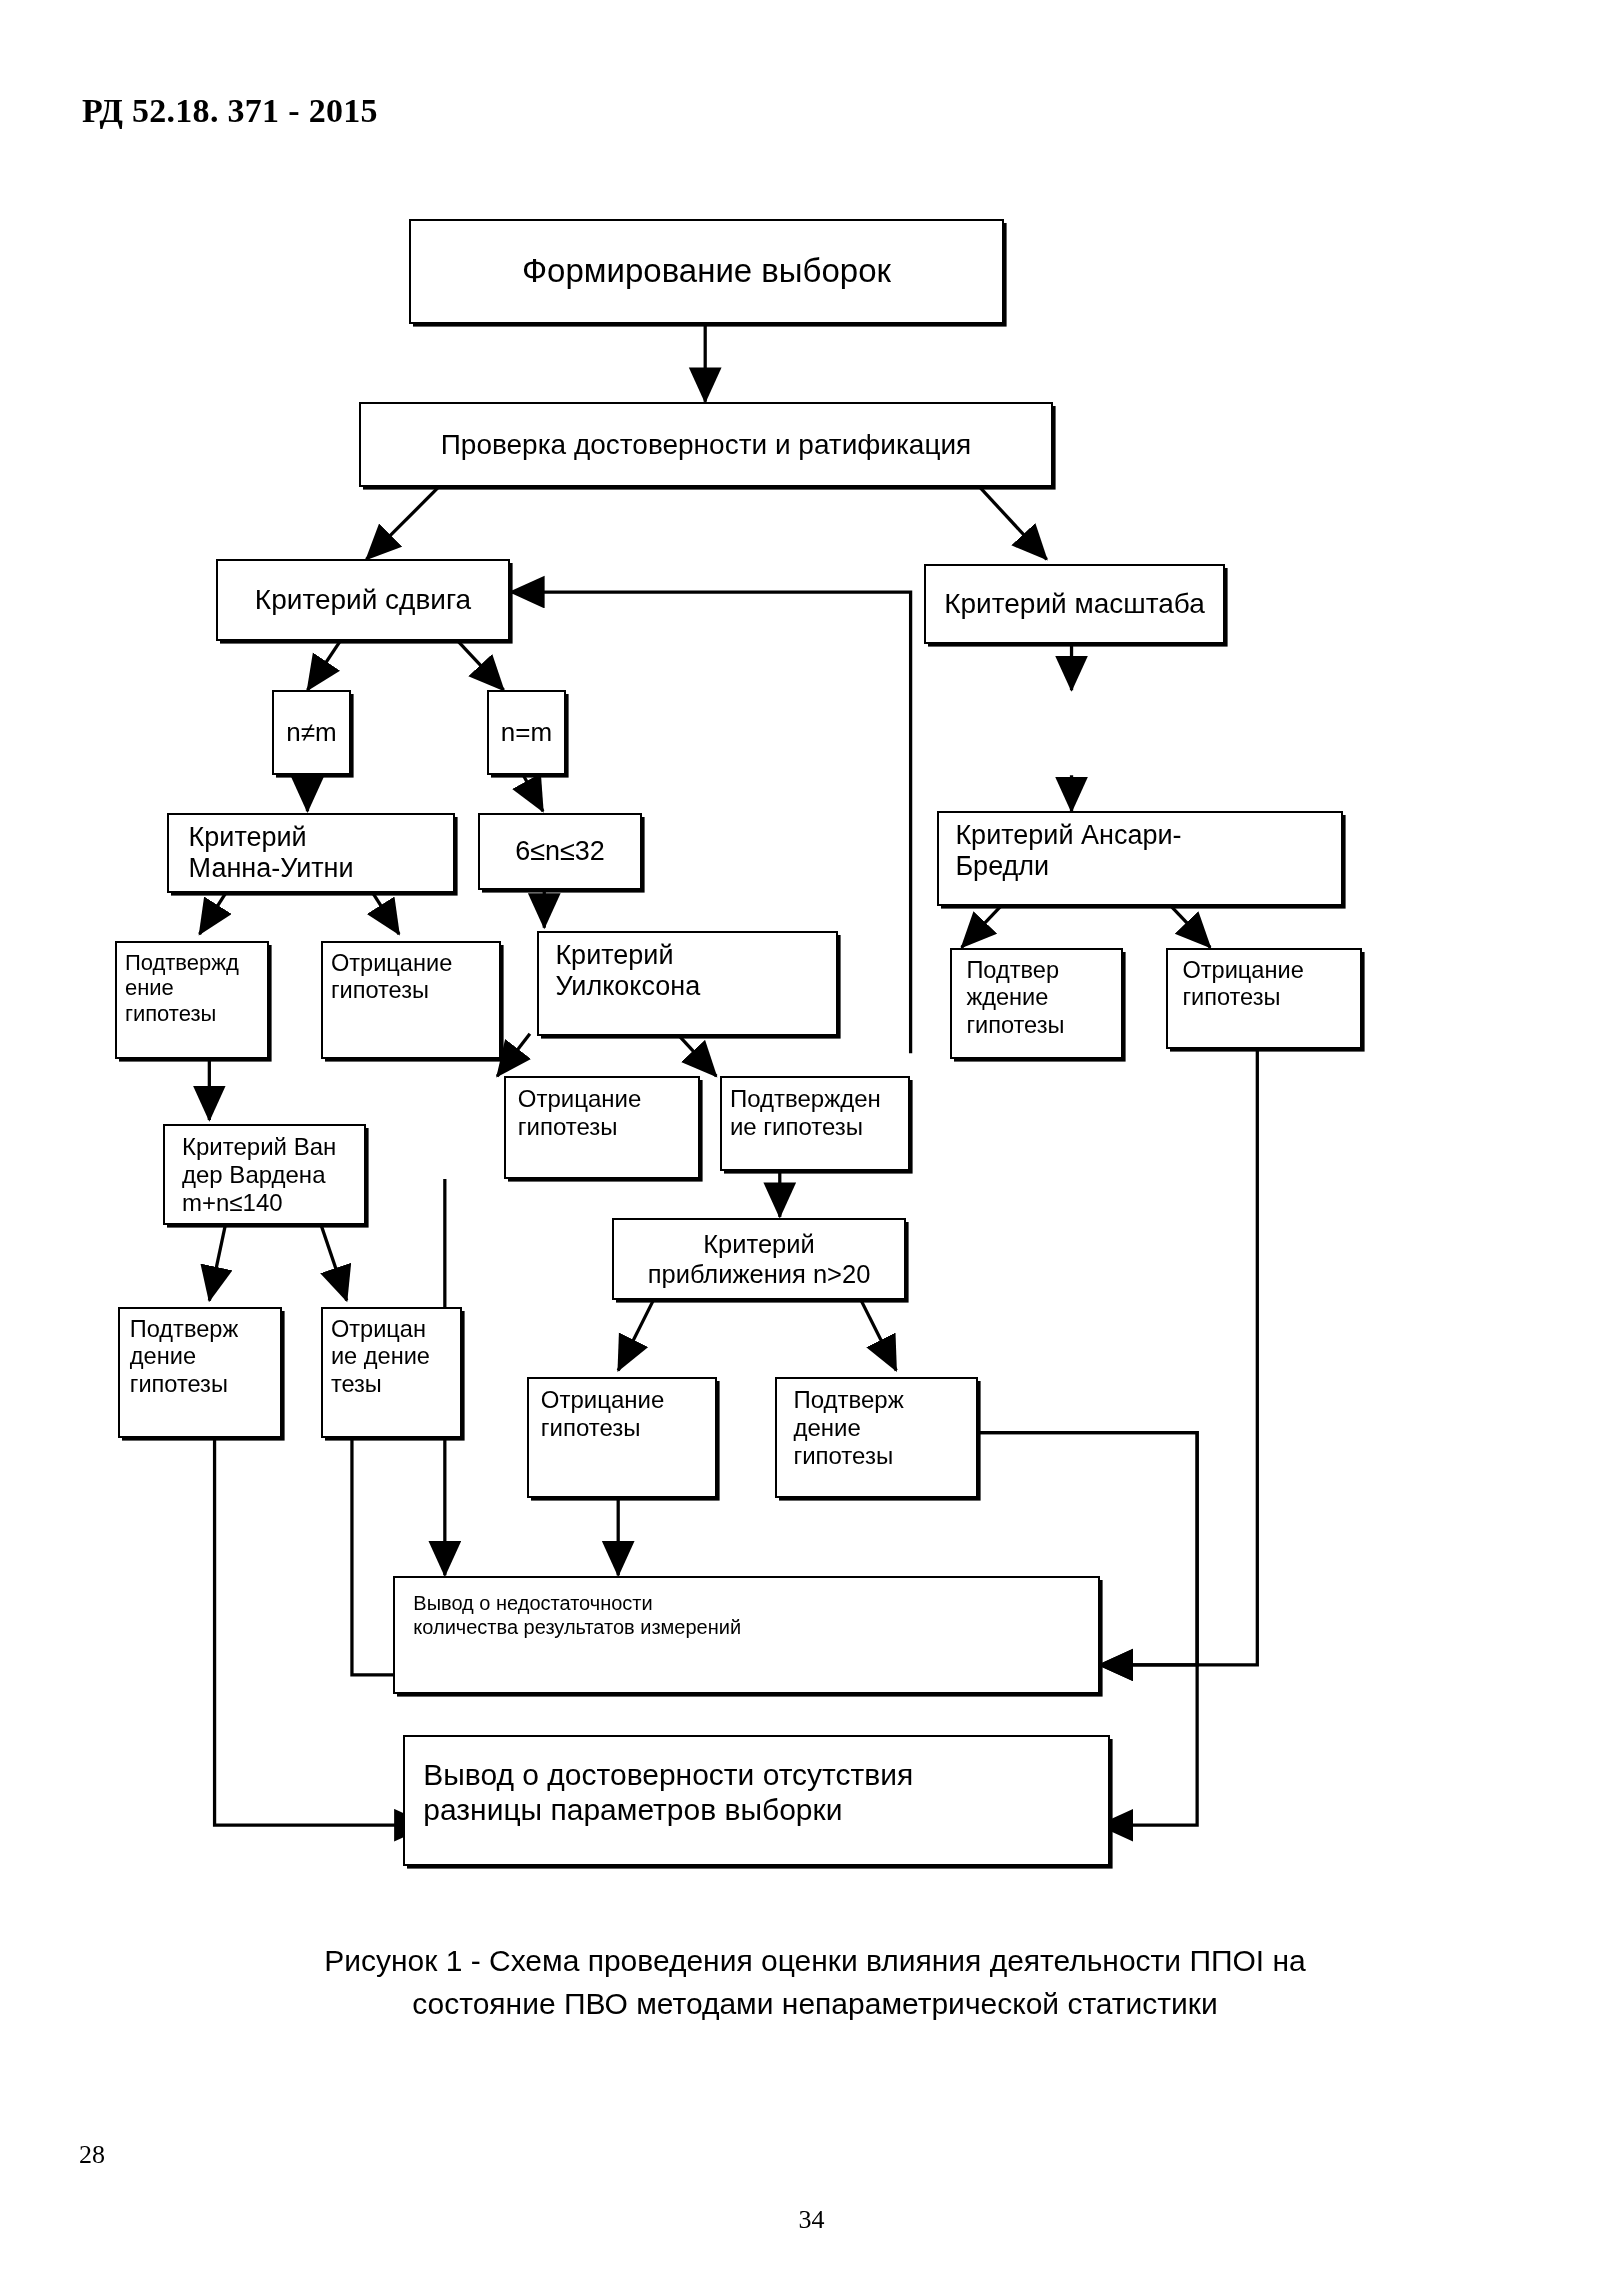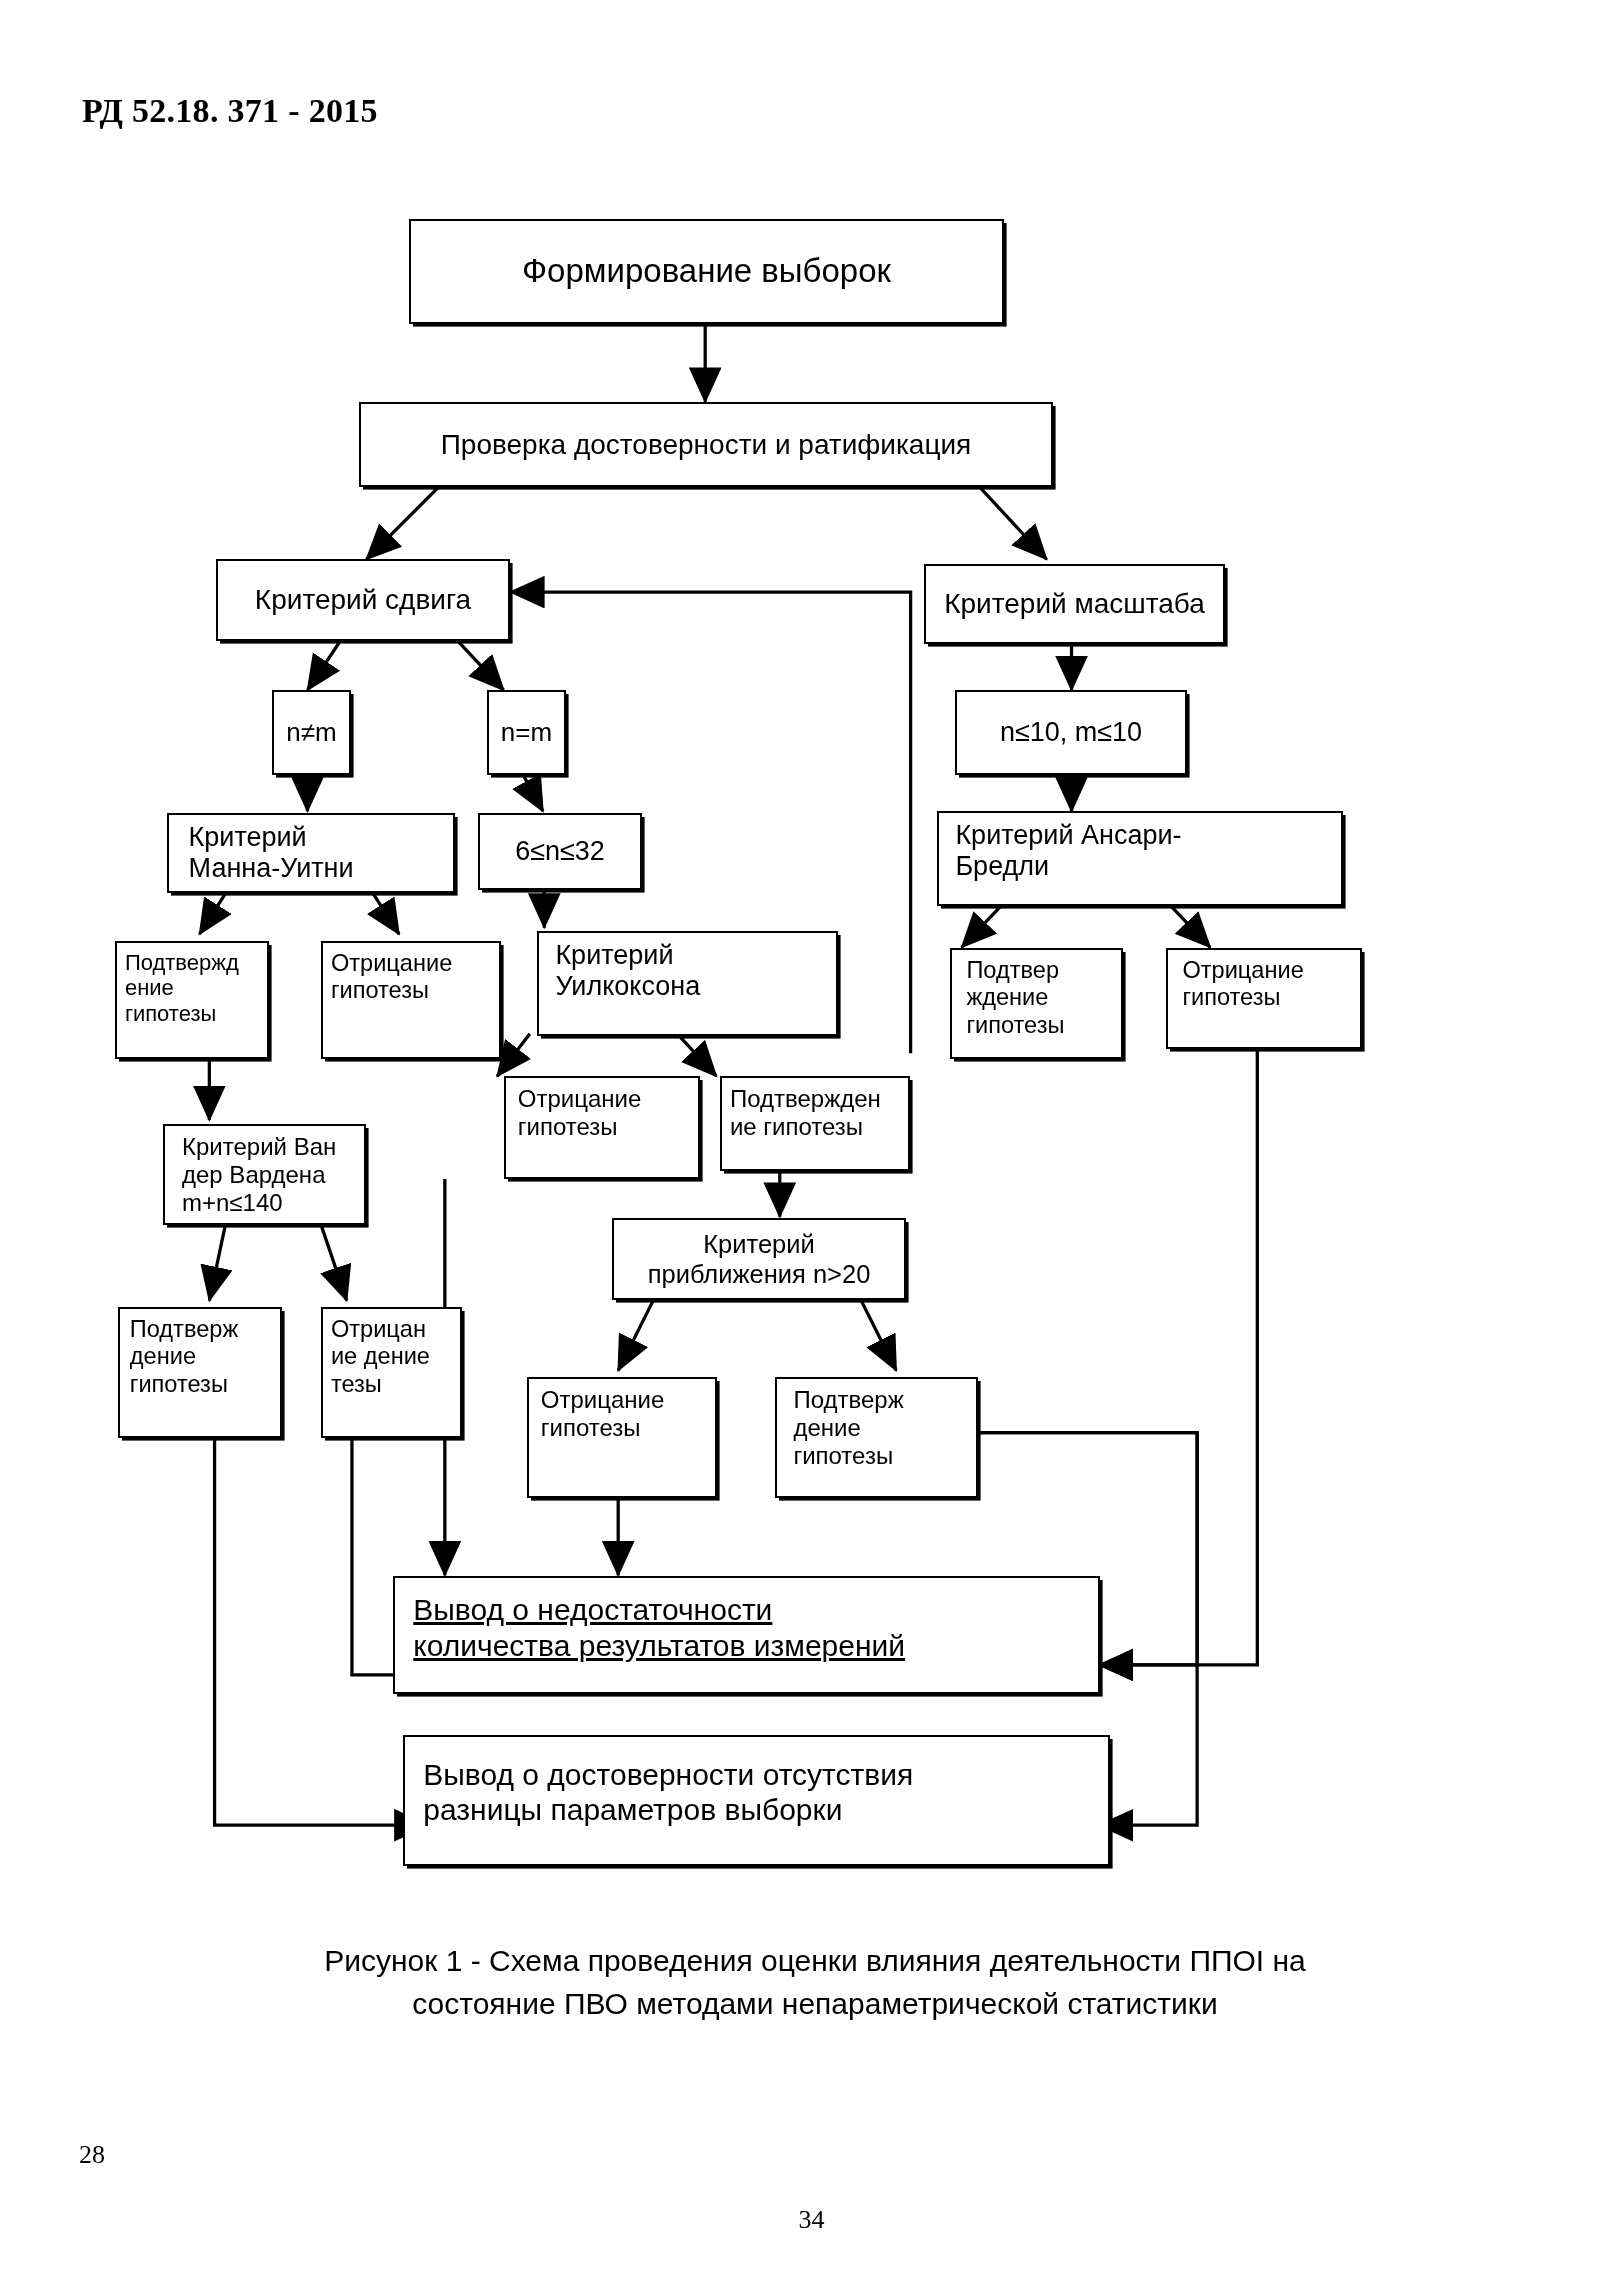--- a/index.html
+++ b/index.html
@@ -153,23 +153,20 @@
     </div>
 
     <div class="node center" style="left:272px; top:690px; width:79px; height:85px; font-size:26px;">
       <span class="txt">n≠m</span>
     </div>
 
     <div class="node center" style="left:487px; top:690px; width:79px; height:85px; font-size:26px;">
       <span class="txt">n=m</span>
     </div>
 
-    <div class="node center" style="left:955px; top:690px; width:232px; height:85px; font-size:27px;">
-      <span class="txt">n≤10, m≤10</span>
-    </div>
 
     <div class="node topleft" style="left:167px; top:813px; width:288px; height:80px; font-size:27px; padding-left:19.6px;">
       <span class="txt">Критерий
 Манна-Уитни</span>
     </div>
 
     <div class="node center" style="left:478px; top:813px; width:164px; height:77px; font-size:27px;">
       <span class="txt">6≤n≤32</span>
     </div>
 
@@ -242,21 +239,21 @@
       <span class="txt">Отрицание
 гипотезы</span>
     </div>
 
     <div class="node topleft" style="left:775px; top:1377px; width:203px; height:121px; font-size:24px; padding-left:16.4px;">
       <span class="txt">Подтверж
 дение
 гипотезы</span>
     </div>
 
-    <div class="node topleft" style="left:393px; top:1576px; width:707px; height:118px; font-size:30px; padding-left:18.3px; padding-top:14.4px;text-decoration:underline;">
+    <div class="node topleft" style="left:393px; top:1576px; width:707px; height:118px; font-size:20px; padding-left:18.3px; padding-top:14.4px;">
       <span class="txt">Вывод о недостаточности
 количества результатов измерений</span>
     </div>
 
     <div class="node topleft" style="left:403px; top:1735px; width:707px; height:131px; font-size:30px; padding-left:18.3px; padding-top:19.6px;">
       <span class="txt">Вывод о достоверности отсутствия
 разницы параметров выборки</span>
     </div>
 
   </div>

